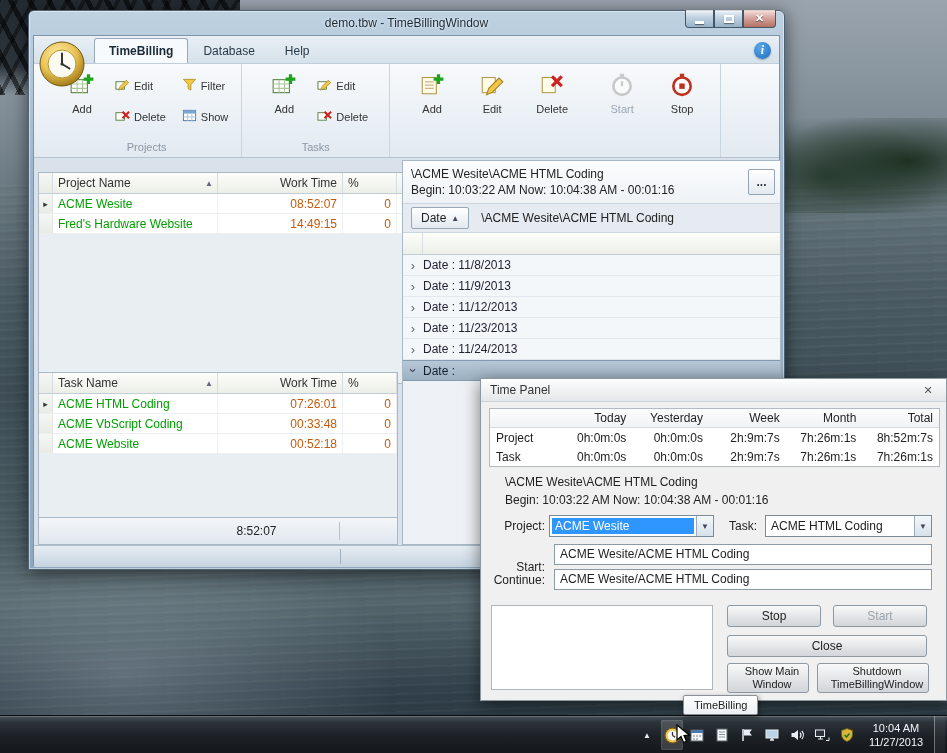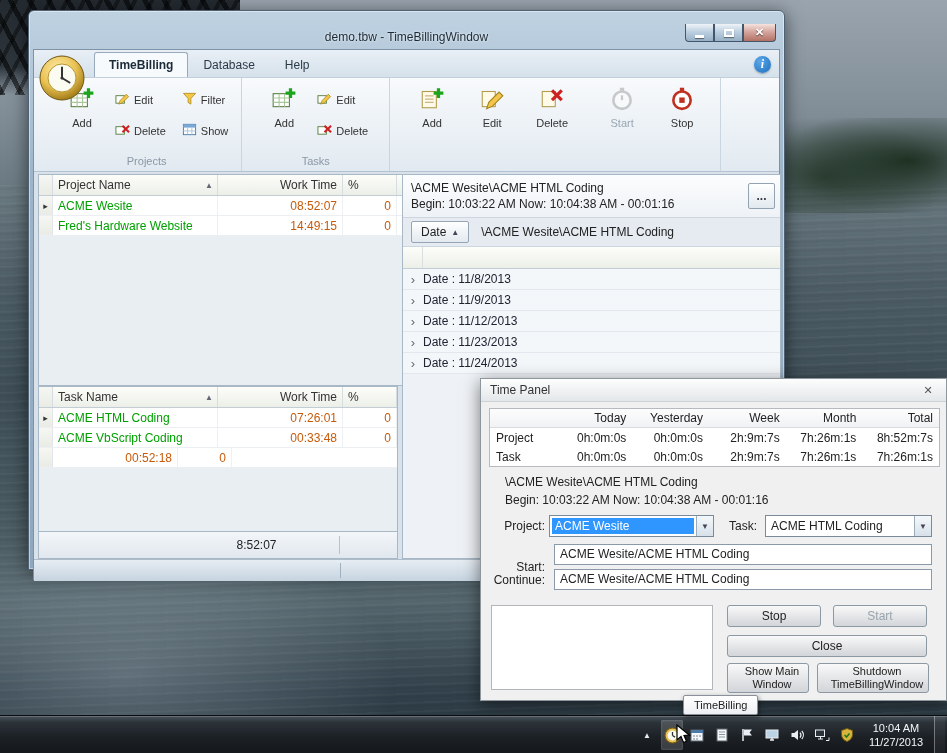--- a/index.html
+++ b/index.html
@@ -21,21 +21,21 @@
   }
   .bg-bridge::after{ content:""; position:absolute; inset:0;
     background:repeating-linear-gradient(62deg, rgba(0,0,0,.55) 0 5px, transparent 5px 17px),
                repeating-linear-gradient(-62deg, rgba(0,0,0,.4) 0 4px, transparent 4px 15px); }
 
   
   #main-window { position:absolute; left:28px; top:10px; width:757px; height:560px;
     background:linear-gradient(#bfd2e2,#9db4c8 30%, #8ea7bd);
     border:1px solid #4e6273; border-radius:6px 6px 0 0;
     box-shadow:0 3px 18px rgba(0,0,0,.55), inset 0 0 0 1px rgba(255,255,255,.45);
-    padding:14px 4px 4px 4px; z-index:10; }
+    padding:0 4px 4px 4px; z-index:10; }
   .titlebar { height:24px; display:flex; align-items:center; justify-content:center;
     color:#1c2a36; text-shadow:0 0 3px rgba(255,255,255,.9); font-size:12px; position:relative; }
   .win-controls { position:absolute; top:-1px; right:4px; display:flex; }
   .wc-btn { width:29px; height:18px; border:1px solid #43566a; border-top:none;
     background:linear-gradient(rgba(255,255,255,.75), rgba(190,210,228,.5) 45%, rgba(130,158,182,.6));
     display:flex; align-items:center; justify-content:center; cursor:default; }
   .wc-btn:first-child { border-radius:0 0 0 4px; }
   .wc-close { border-radius:0 0 4px 0; width:33px;
     background:linear-gradient(rgba(255,230,222,.85), rgba(225,150,132,.7) 45%, rgba(178,90,70,.8)); }
   .glyph-min { width:9px; height:3px; background:#fff; box-shadow:0 1px 1px rgba(0,0,0,.5); margin-top:7px; }
@@ -68,21 +68,21 @@
   .smallcol { display:flex; flex-direction:column; gap:8px; padding:8px 2px 0 4px; }
   .smallbtn { display:flex; align-items:center; gap:4px; font-size:11px; color:#333; padding:2px 4px;
     border:1px solid transparent; border-radius:3px; cursor:default; }
   .disabled .lbl, .smallbtn.disabled { color:#9aa7b3; }
   .disabled svg { opacity:.45; filter:grayscale(1); }
 
   
   .content { position:relative; height:calc(531px - 28px - 94px - 22px); background:#d9e2ea; }
 
   .grid { position:absolute; background:#e9eef3; border:1px solid #a9b8c6; overflow:hidden; }
-  #projects-grid { left:4px; top:2px; width:392px; height:212px; }
+  #projects-grid { left:4px; top:14px; width:392px; height:212px; }
   #tasks-grid { left:4px; top:214px; width:360px; height:146px; }
   .grid-header { display:flex; height:21px; background:linear-gradient(#fdfdfa,#ecefe8);
     border-bottom:1px solid #c3cdd5; color:#333; }
   .gh-gutter { width:14px; border-right:1px solid #d5dce2; background:linear-gradient(#f6f7f3,#e9ebe4); }
   .gh-cell { padding:3px 5px; border-right:1px solid #d5dce2; position:relative; }
   .gh-name { width:165px; }
   .gh-time { width:125px; text-align:right; }
   .gh-pct { width:54px; }
   .sort { font-size:8px; color:#667; position:absolute; right:4px; top:6px; }
   .grid-row { display:flex; height:20px; background:#fff; border-bottom:1px solid #eceff2; }
@@ -401,20 +401,21 @@
           <div class="cell c-pct">0</div>
         </div>
         <div class="grid-row">
           <div class="g-gutter"></div>
           <div class="cell c-name">ACME VbScript Coding</div>
           <div class="cell c-time">00:33:48</div>
           <div class="cell c-pct">0</div>
         </div>
         <div class="grid-row">
           <div class="g-gutter"></div>
+          <div class="cell c-name">ACME Website</div>
           <div class="cell c-time">00:52:18</div>
           <div class="cell c-pct">0</div>
         </div>
       </div>
 
       <div class="grid-footer">
         <span class="gf-total">8:52:07</span>
         <span class="gf-sep"></span>
       </div>
 
@@ -451,20 +452,24 @@
           <span class="chev">›</span>
           <span>Date : 11/12/2013</span>
         </div>
         <div class="period-row">
           <span class="chev">›</span>
           <span>Date : 11/23/2013</span>
         </div>
         <div class="period-row">
           <span class="chev">›</span>
           <span>Date : 11/24/2013</span>
+        </div>
+        <div class="period-row selected">
+          <span class="chev">›</span>
+          <span>Date : </span>
         </div>
         <div class="period-fill"></div>
       </div>
     </div>
 
     <div class="statusbar">
       <span class="sb-sep"></span>
     </div>
   </div>
 </div>

